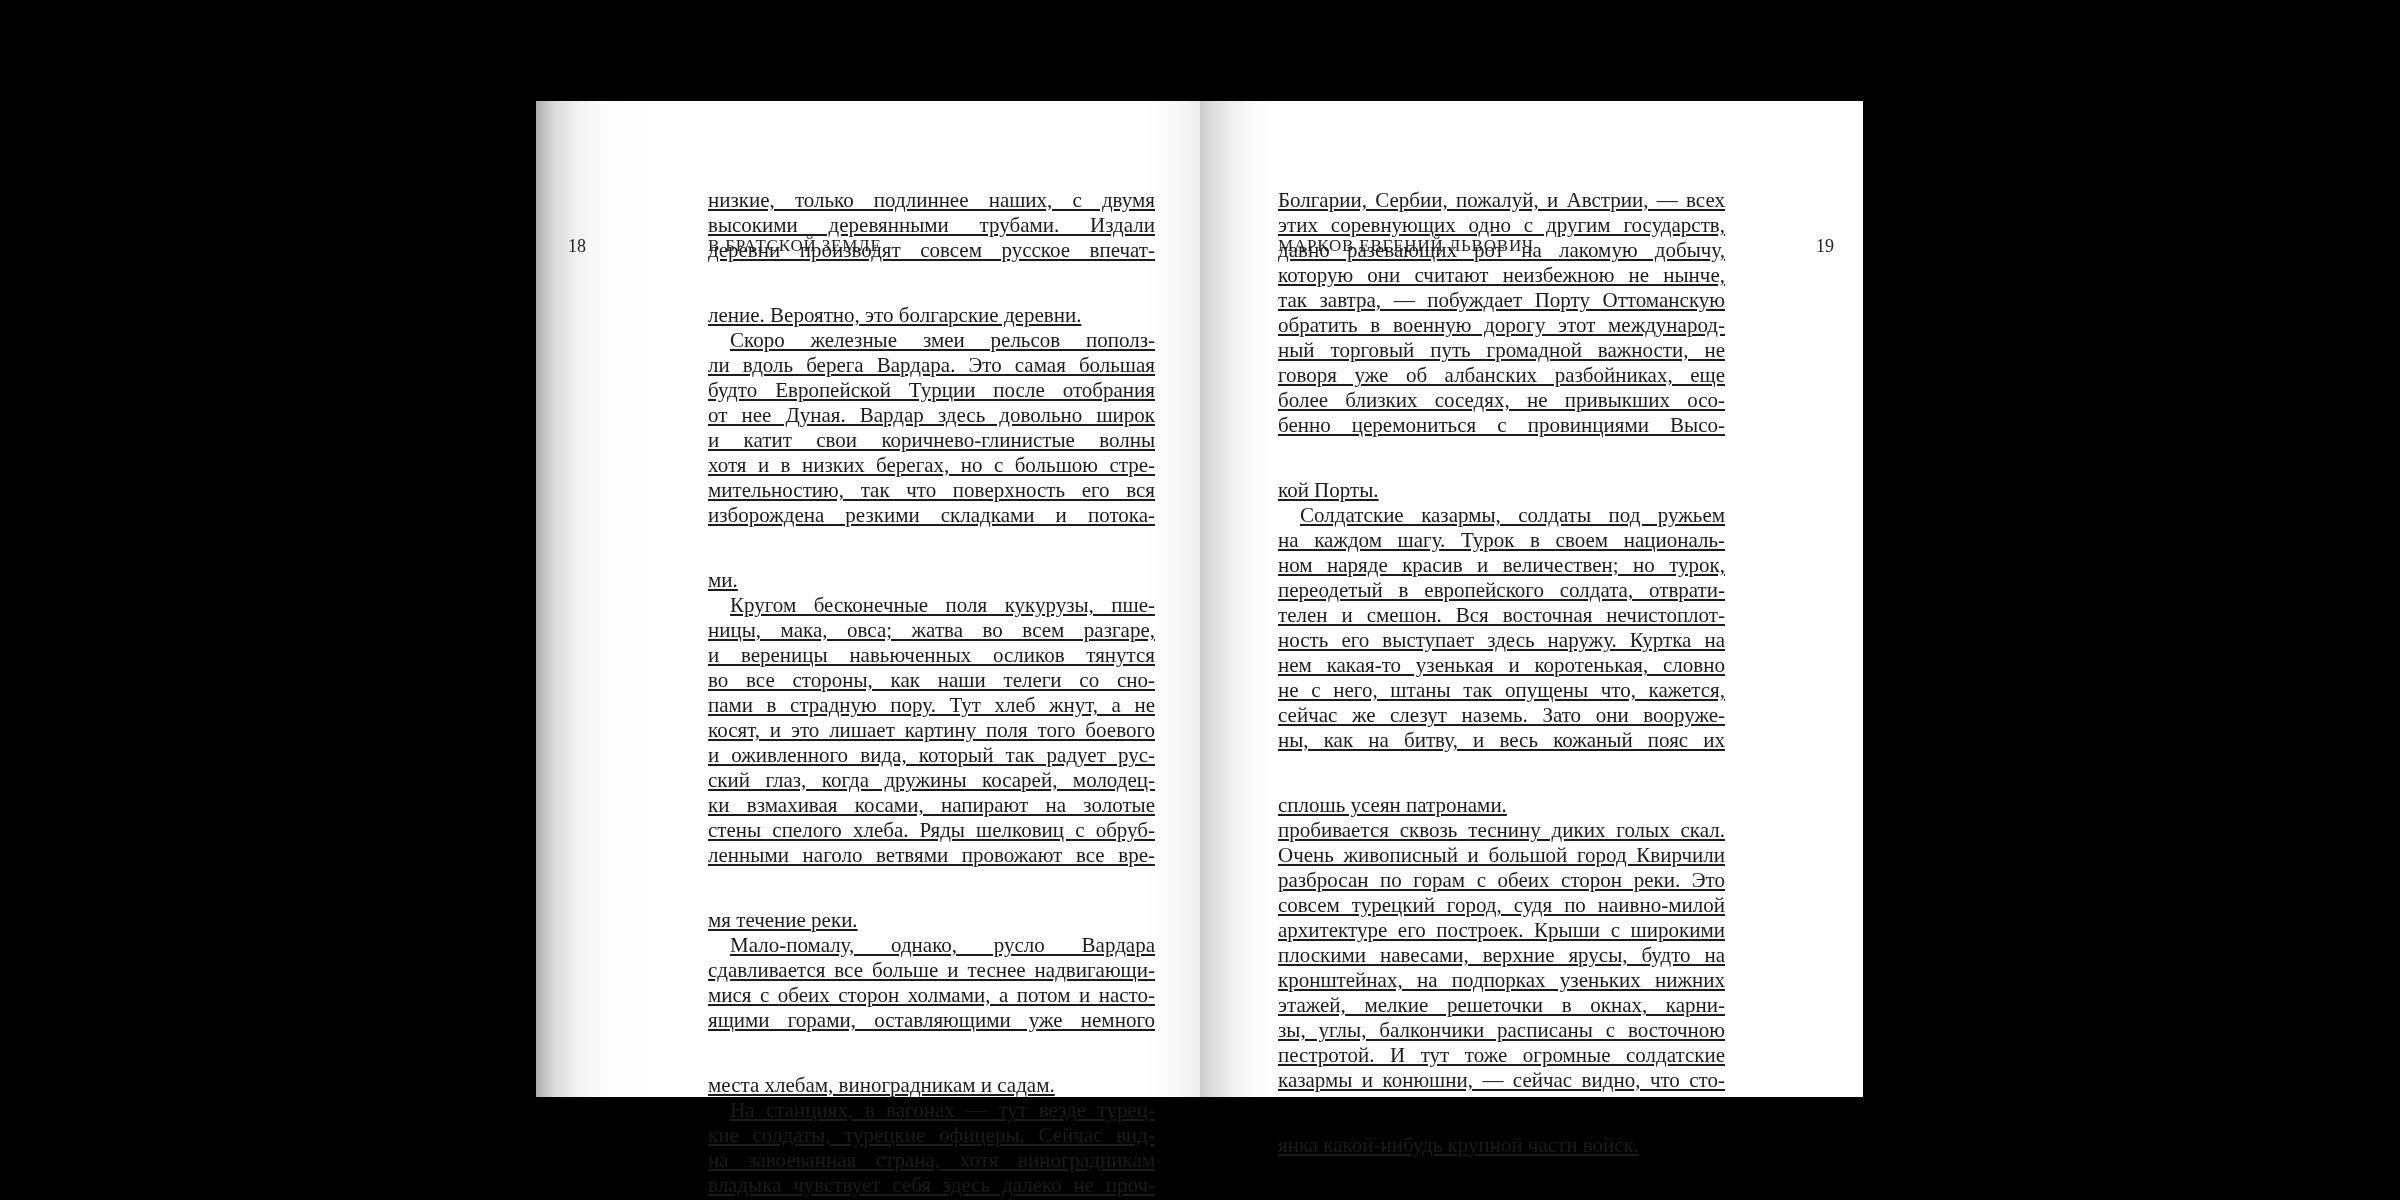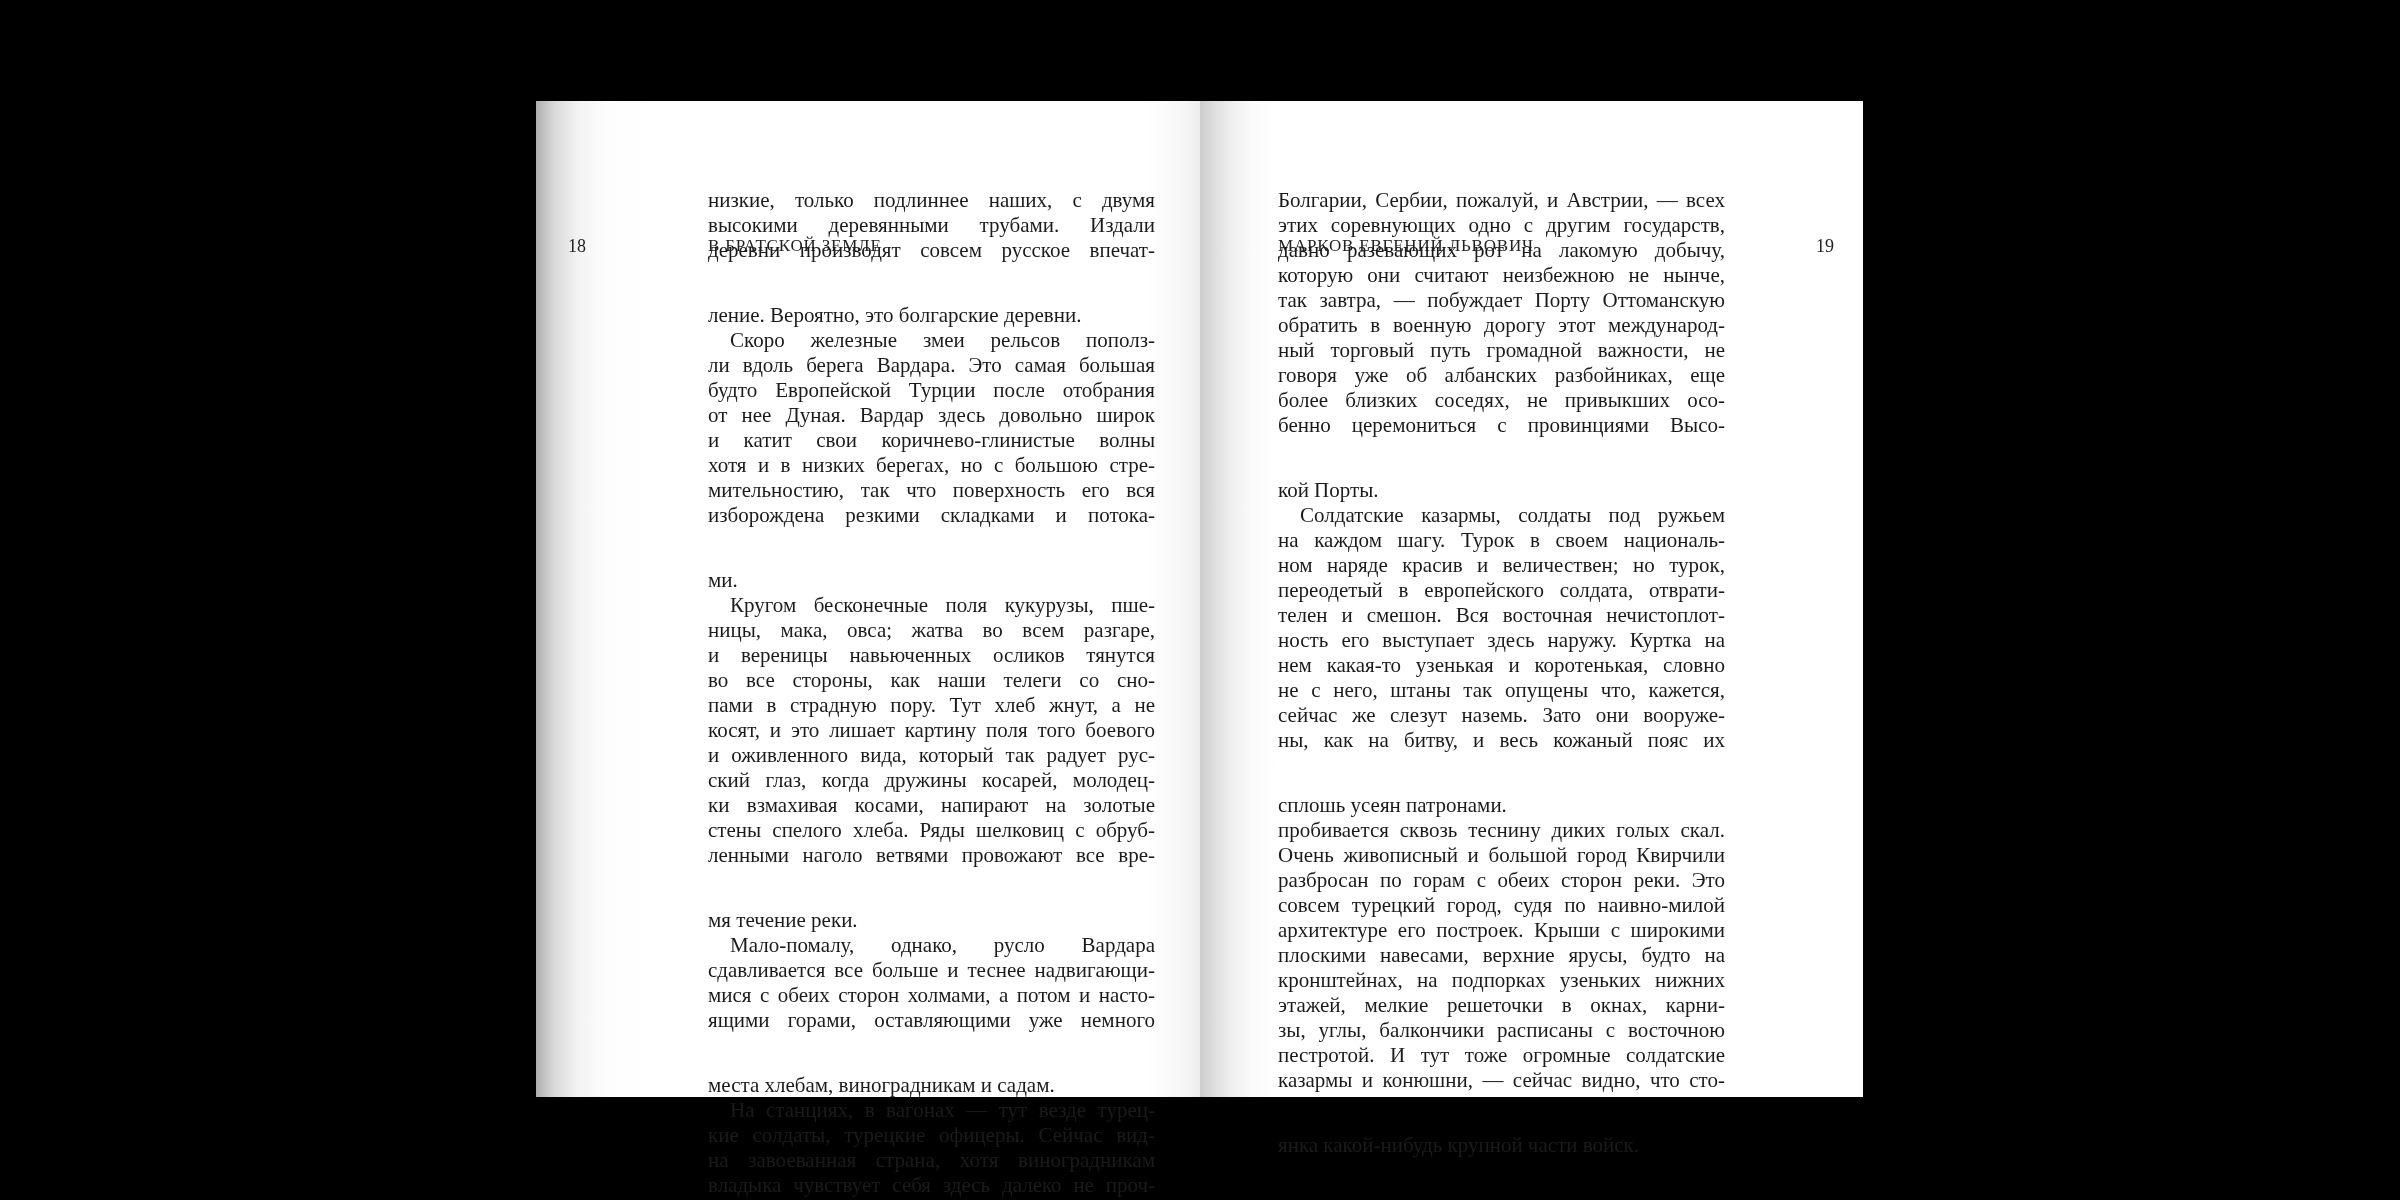--- a/index.html
+++ b/index.html
@@ -65,21 +65,21 @@
   .textcol {
     position: absolute;
     top: 87px;
     width: 447px;
     color: #1b1b1b;
     font-size: 21px;
     line-height: 25px;
   }
   .page.left .textcol  { left: 172px; }
   .page.right .textcol { left: 78px; }
-  .para { margin: 0; padding: 0; }
+  .para { margin: 0; padding: 0; text-decoration: underline; }
   .line {
     text-align: justify;
     text-align-last: justify;
     white-space: normal;
     hyphens: none;
   }
   .line.endline { text-align-last: left; margin-top: 40px; }
   .line.indent  { text-indent: 22px; }
 </style>
 </head>

